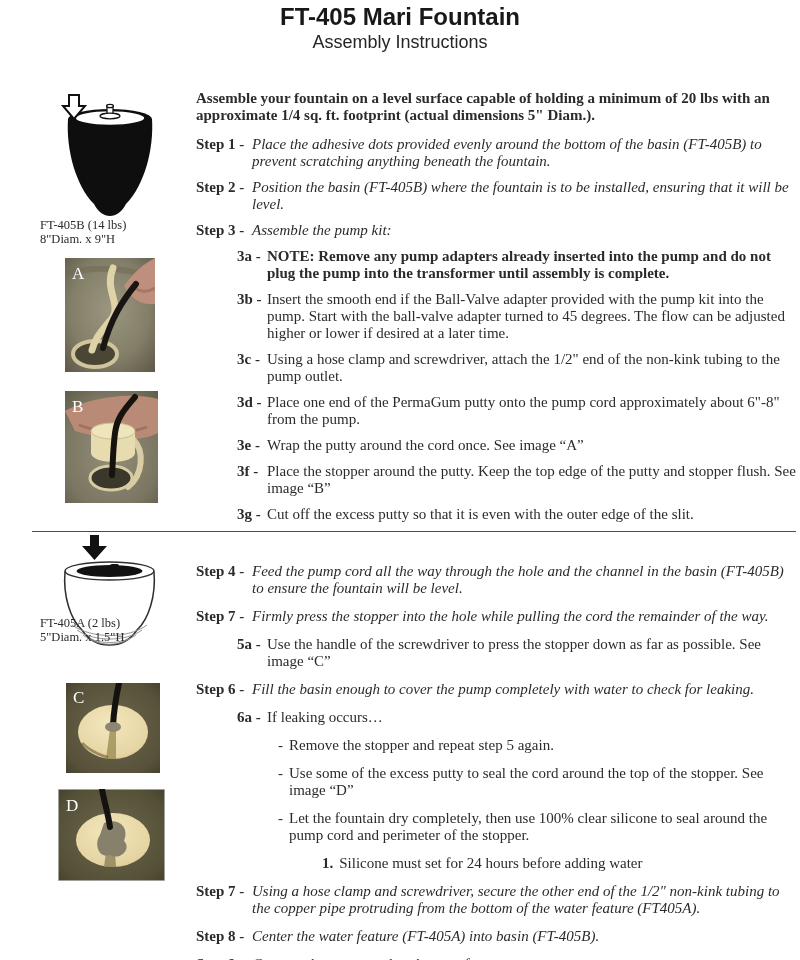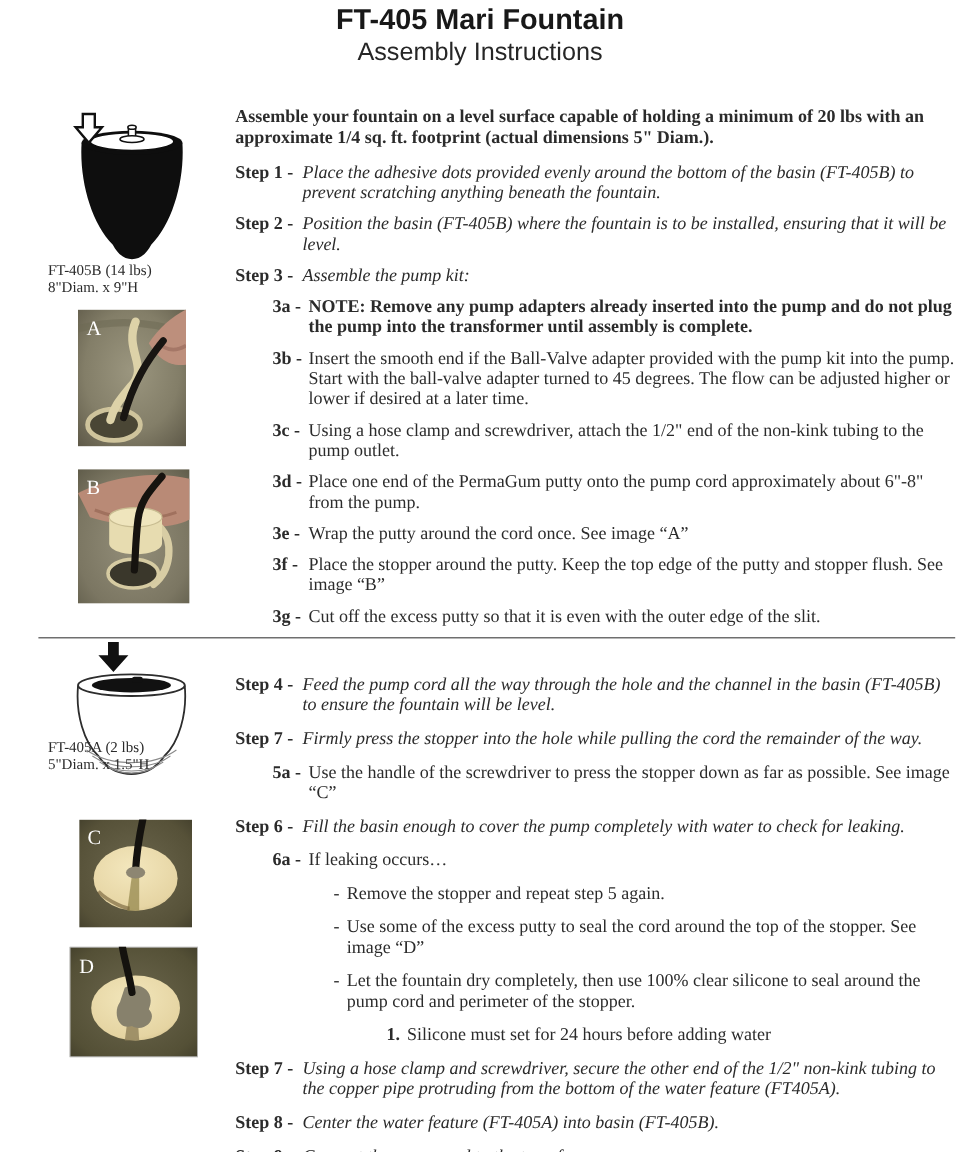--- a/index.html
+++ b/index.html
@@ -7,33 +7,33 @@
   body {
     background:#ffffff;
     font-family:"Liberation Serif", serif;
     color:#2b2b2b;
     position:relative;
     overflow:hidden;
   }
   .header { position:absolute; top:3px; left:0; width:800px; text-align:center;
             font-family:"Liberation Sans", sans-serif; }
   .title { font-size:24px; font-weight:bold; color:#181818; }
-  .subtitle { font-size:21px; color:#262626; margin-top:1px; }
+  .subtitle { font-size:18px; color:#262626; margin-top:1px; }
 
   .main { position:absolute; left:196px; width:602px; font-size:15px; line-height:17px; }
   .main1 { top:90px; }
   .main2 { top:563px; }
   .para { margin-bottom:9px; }
   .main2 .para { margin-bottom:11px; }
   .bold { font-weight:bold; }
 
   .step { display:flex; }
   .step-label { flex:0 0 56px; font-weight:bold; white-space:nowrap; }
   .step-text { flex:1;font-style:italic; }
-  .sub { display:flex; margin-left:31px; }
+  .sub { display:flex; margin-left:41px; }
   .sub-label { flex:0 0 30px; font-weight:bold; white-space:nowrap; }
   .sub-text { flex:1; }
   .bullet { display:flex; margin-left:82px; }
   .bullet-dash { flex:0 0 11px; }
   .bullet-text { flex:1; }
   .note { display:flex; margin-left:126px; }
   .note-label { font-weight:bold; margin-right:6px; }
 
   .divider { position:absolute; top:531px; left:32px; width:764px; border-top:1.5px solid #4d4d4d; }
 

